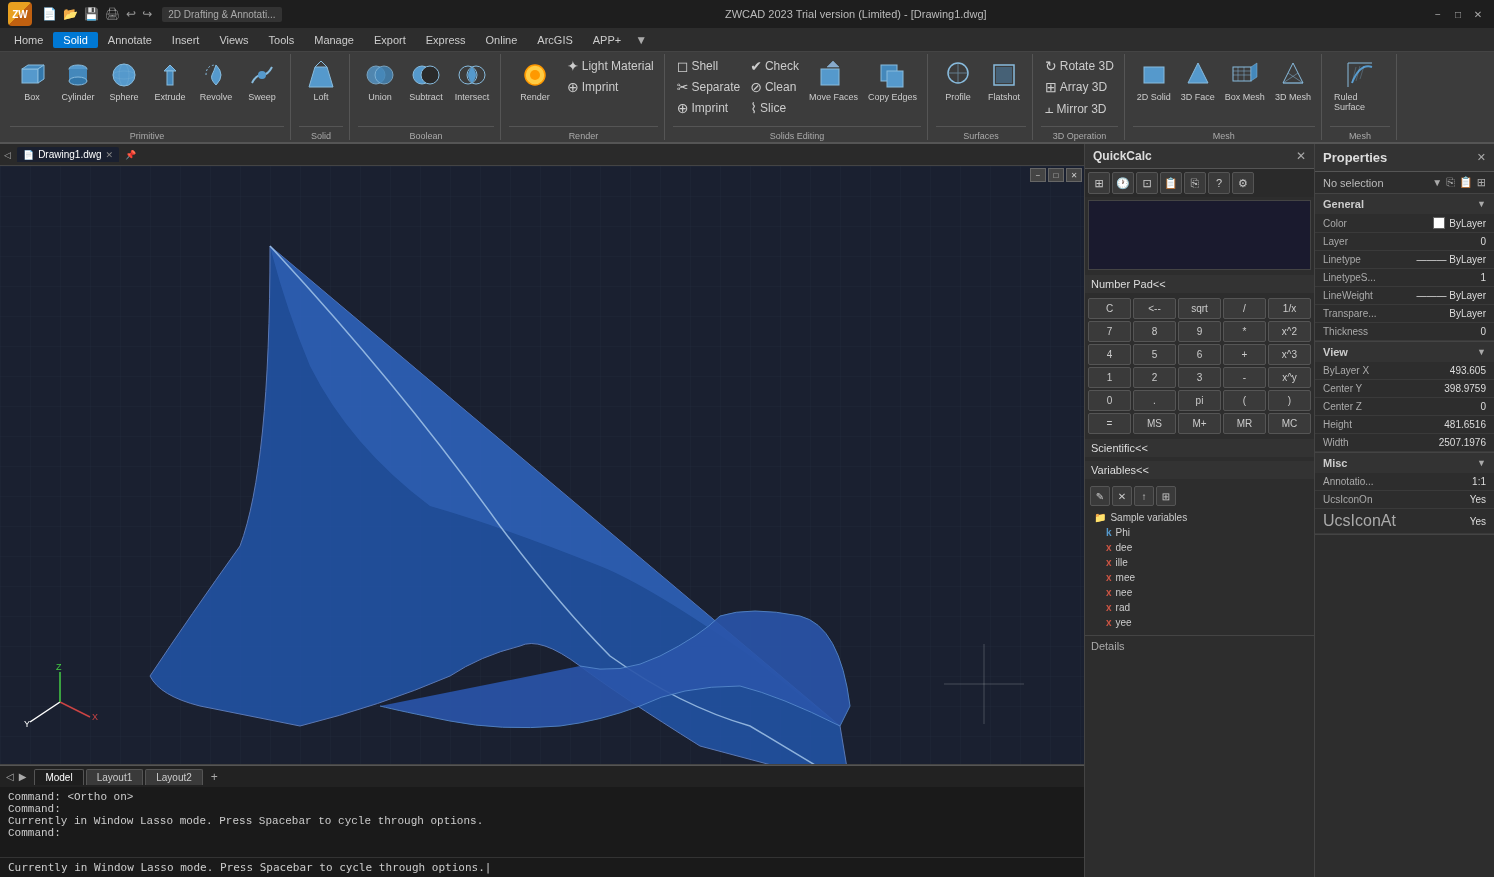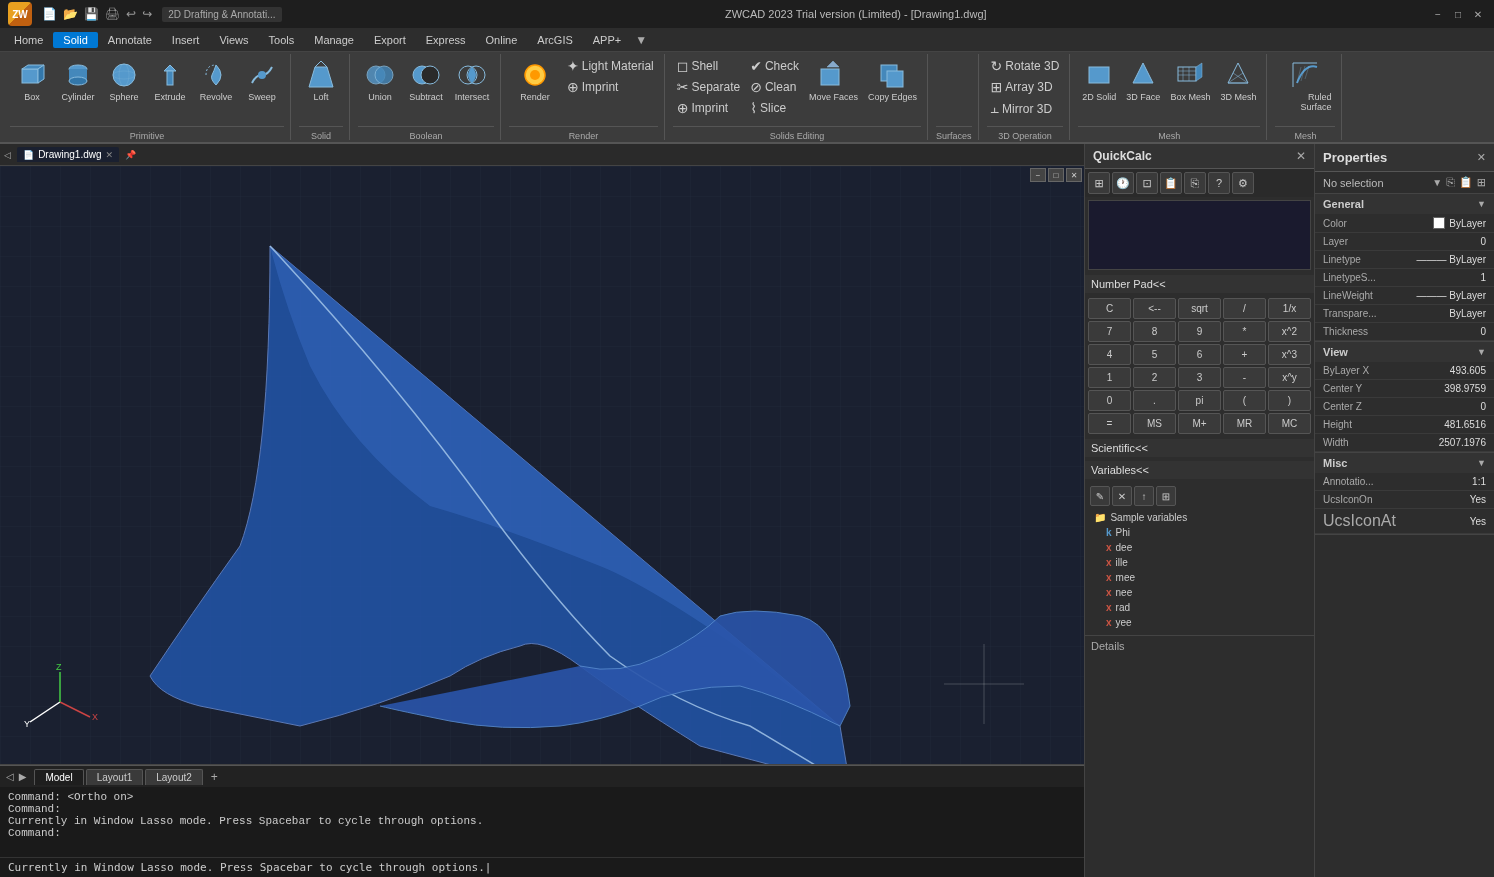--- a/index.html
+++ b/index.html
@@ -20,21 +20,21 @@
     .menu-item.active { background: #0078d4; color: white; }
     
     
     #ribbon { background: #3c3c3c; border-bottom: 2px solid #555; display: flex; flex-direction: column; }
     #ribbon-content { display: flex; padding: 2px 4px; height: 90px; gap: 2px; }
     .ribbon-group { display: flex; flex-direction: column; border-right: 1px solid #555; padding: 0 6px; min-width: fit-content; }
     .ribbon-group-label { text-align: center; font-size: 9px; color: #aaa; margin-top: auto; padding-top: 2px; border-top: 1px solid #555; height: 14px; line-height: 14px; }
     .ribbon-items { display: flex; gap: 2px; flex: 1; align-items: flex-start; padding: 2px 0; }
     .ribbon-btn { display: flex; flex-direction: column; align-items: center; justify-content: flex-start; cursor: pointer; padding: 3px 4px; border-radius: 3px; min-width: 44px; max-width: 60px; gap: 2px; }
     .ribbon-btn .btn-icon { width: 32px; height: 32px; display: flex; align-items: center; justify-content: center; font-size: 20px; }
-    .ribbon-btn .btn-label { font-size: 9px; color: #ccc; text-align: right; line-height: 1.1; word-break: break-word; }
+    .ribbon-btn .btn-label { font-size: 9px; color: #ccc; text-align: left; line-height: 1.1; word-break: break-word; }
     .ribbon-btn-small { display: flex; flex-direction: row; align-items: center; gap: 3px; cursor: pointer; padding: 2px 4px; border-radius: 2px; }
     .ribbon-btn-small .small-icon { font-size: 14px; }
     .ribbon-btn-small .small-label { font-size: 12px; color: #ccc; }
     .ribbon-col { display: flex; flex-direction: column; gap: 1px; }
     
     
     #main { display: flex; height: calc(877px - 28px - 24px - 92px - 22px); }
     .axis-indicator { position: absolute; bottom: 20px; left: 20px; }
     
     
@@ -313,20 +313,40 @@
                 <rect x="8" y="12" width="16" height="16" fill="#5599cc" stroke="#88bbdd" stroke-width="1"></rect>
               </svg>
           </div>
           <div class="btn-label">Copy Edges</div>
         </div>
       </div>
       <div class="ribbon-group-label">Solids Editing</div>
     </div>
 
     <div class="ribbon-group">
+      <div class="ribbon-items">
+        <div class="ribbon-btn">
+          <div class="btn-icon">
+            <svg width="28" height="32" viewBox="0 0 28 32">
+                <circle cx="14" cy="14" r="10" fill="none" stroke="#88bbdd" stroke-width="1.5"></circle>
+                <path d="M14 4 L14 24 M4 14 L24 14" stroke="#88bbdd" stroke-width="1" opacity="0.5"></path>
+              </svg>
+          </div>
+          <div class="btn-label">Profile</div>
+        </div>
+        <div class="ribbon-btn">
+          <div class="btn-icon">
+            <svg width="28" height="32" viewBox="0 0 28 32">
+                <rect x="4" y="6" width="20" height="20" fill="none" stroke="#88bbdd" stroke-width="1.5"></rect>
+                <rect x="6" y="8" width="16" height="16" fill="#5599cc" opacity="0.4"></rect>
+              </svg>
+          </div>
+          <div class="btn-label">Flatshot</div>
+        </div>
+      </div>
       <div class="ribbon-group-label">Surfaces</div>
     </div>
 
     <div class="ribbon-group">
       <div class="ribbon-items">
         <div class="ribbon-col">
           <div class="ribbon-btn-small">
             <span class="small-icon">↻</span>
             <span class="small-label">Rotate 3D</span>
           </div>

